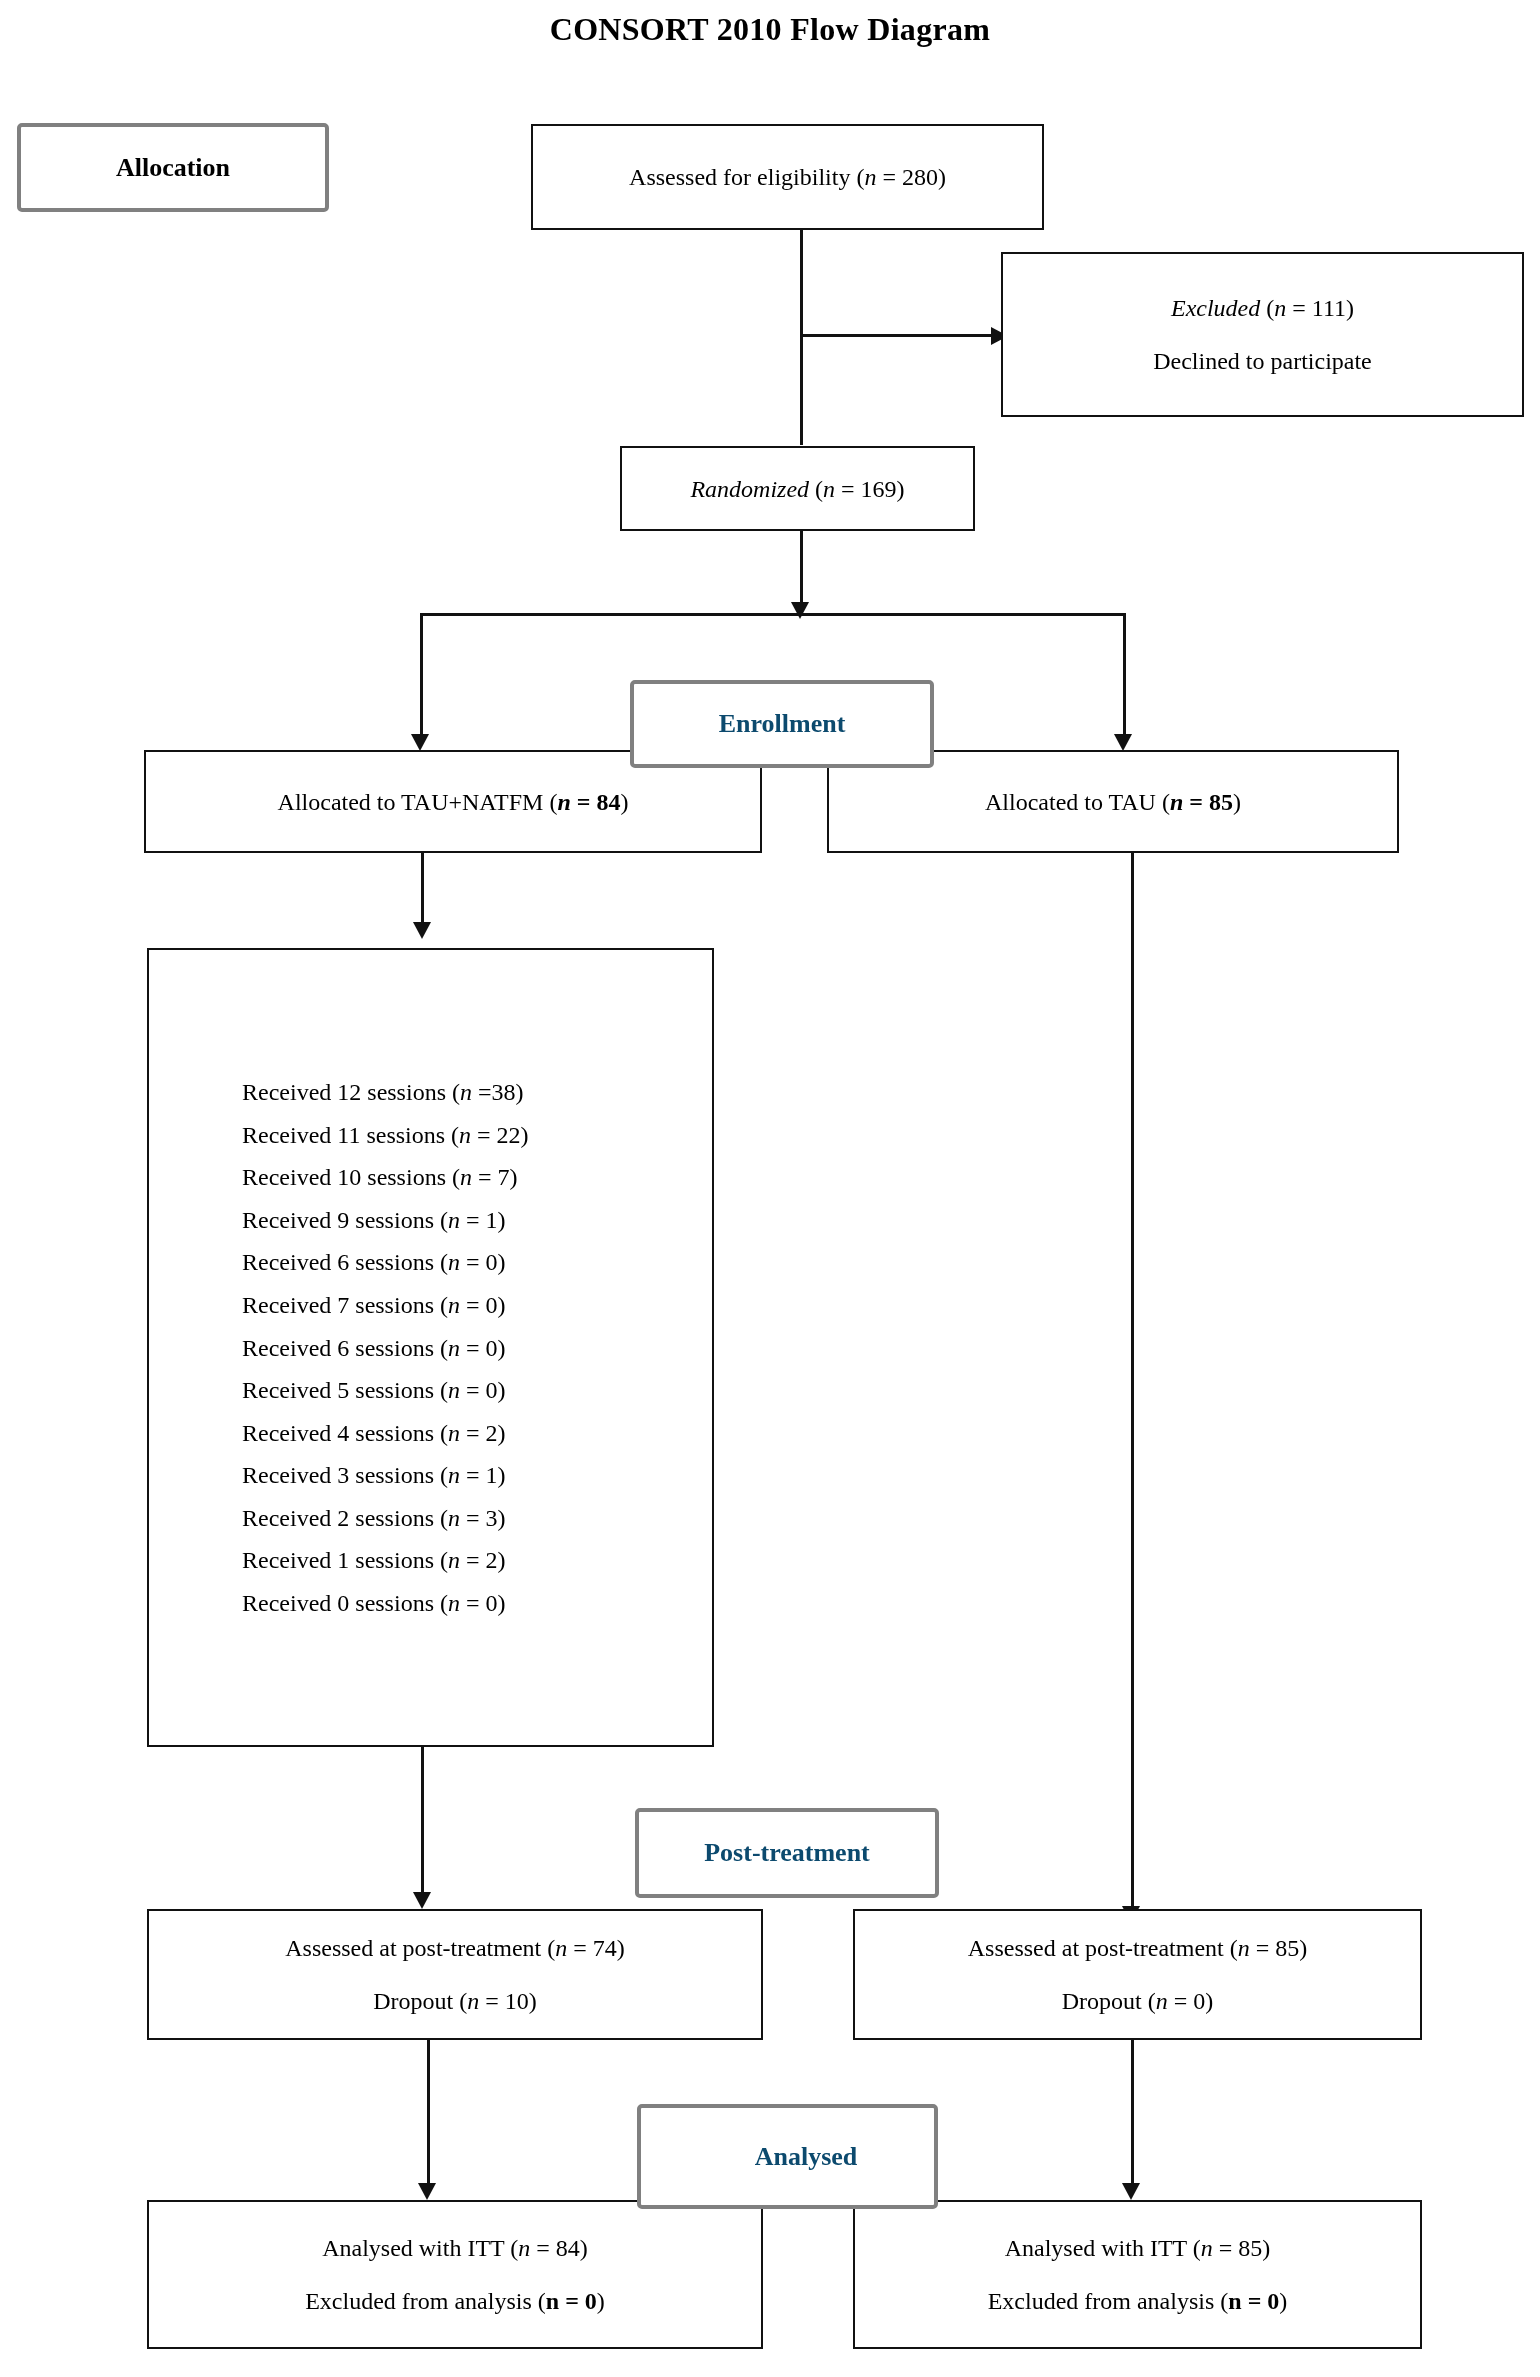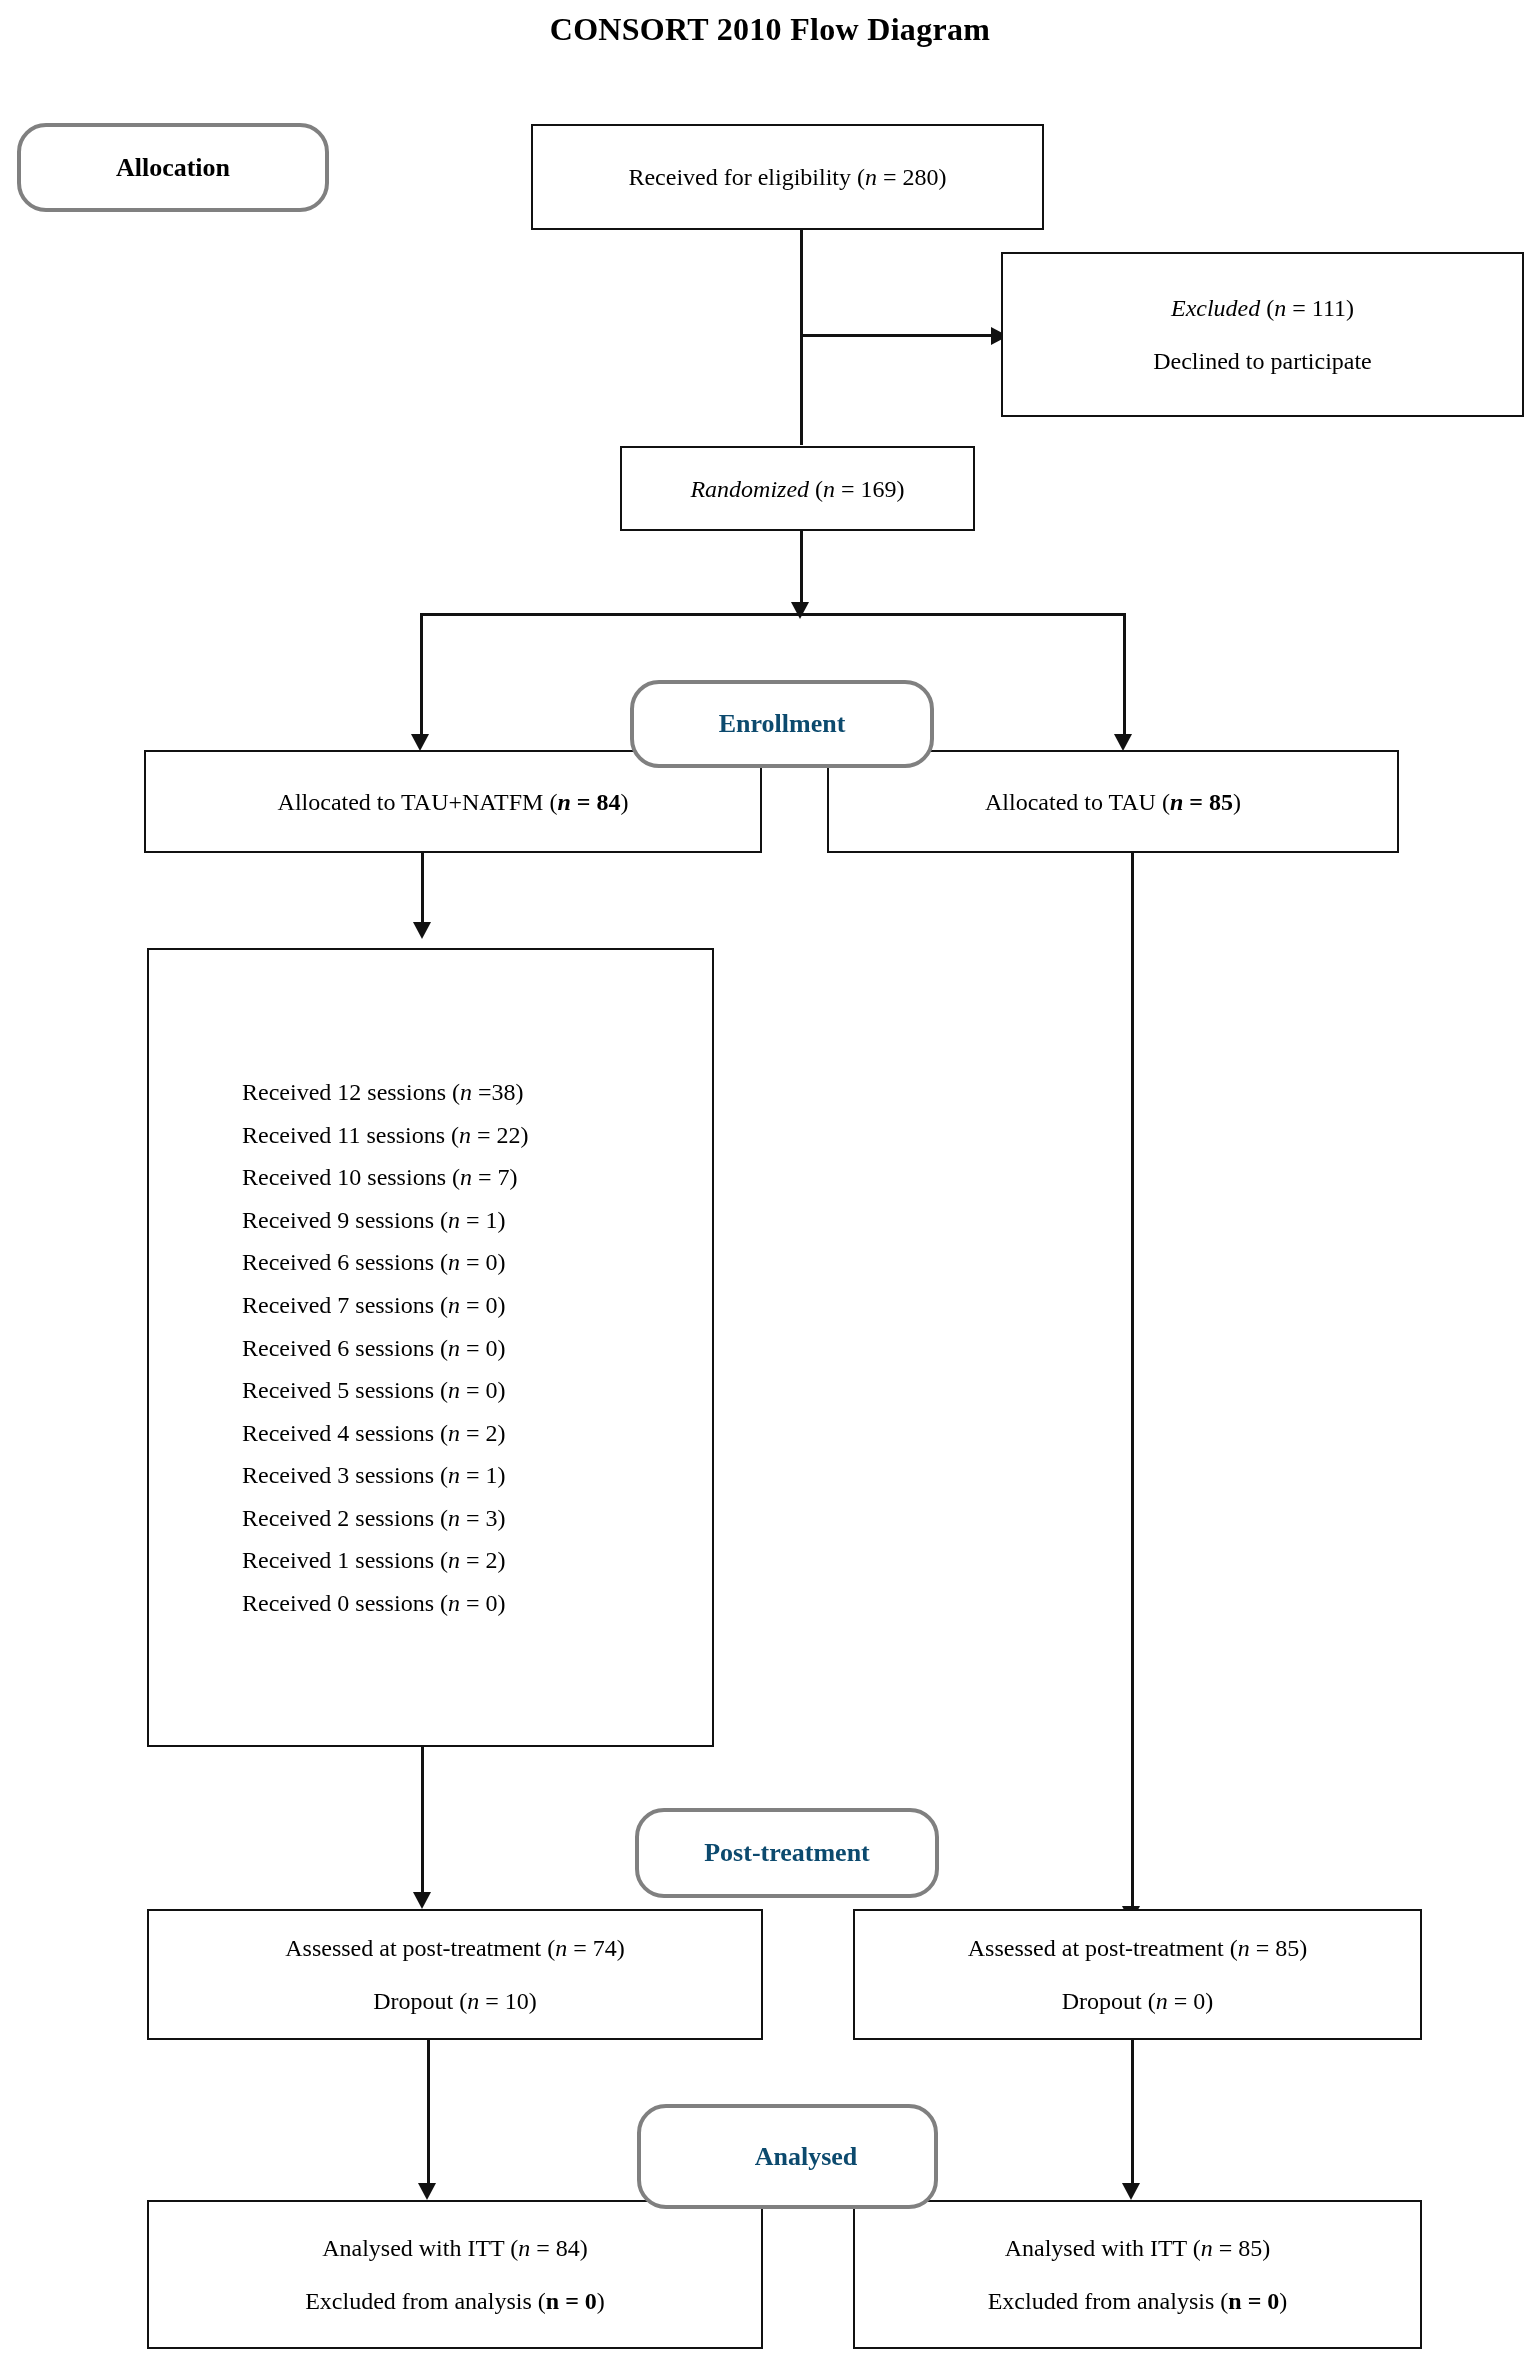--- a/index.html
+++ b/index.html
@@ -48,21 +48,21 @@
   }
   .node .line { display: block; }
   .node .line + .line { margin-top: 23px; }
 
   
   .stage {
     position: absolute;
     box-sizing: border-box;
     background: #ffffff;
     border: 4.6px solid #808080;
-    border-radius: 29px;
+    border-radius: 5px;
     display: flex;
     align-items: center;
     justify-content: center;
     text-align: center;
     font-size: 26px;
     font-weight: bold;
     z-index: 12;
   }
   .stage.accent { color: #0c4a6e; }
   .stage.plain  { color: #000000; }
@@ -129,21 +129,21 @@
 
 <div id="page">
 
   <div class="diagram-title">CONSORT 2010 Flow Diagram</div>
 
   <div class="stage plain" style="left:17px; top:123px; width:312px; height:89px;">
     <span>Allocation</span>
   </div>
 
   <div class="node" style="left:531px; top:124px; width:513px; height:106px;">
-    <span class="line"><span>Received for eligibility (</span><span class="it">n</span><span> = 280)</span></span>
+    <span class="line"><span>Assessed for eligibility (</span><span class="it">n</span><span> = 280)</span></span>
   </div>
 
   <div class="vline" style="left:800px; top:229px; height:216px;"></div>
 
   <div class="hline" style="left:800px; top:334px; width:191px;"></div>
   <div class="arrow-right" style="left:991px; top:327px;"></div>
 
   <div class="node" style="left:1001px; top:252px; width:523px; height:165px;">
     <span class="line"><span class="it">Excluded</span><span> (</span><span class="it">n</span><span> = 111)</span></span>
     <span class="line">Declined to participate</span>

